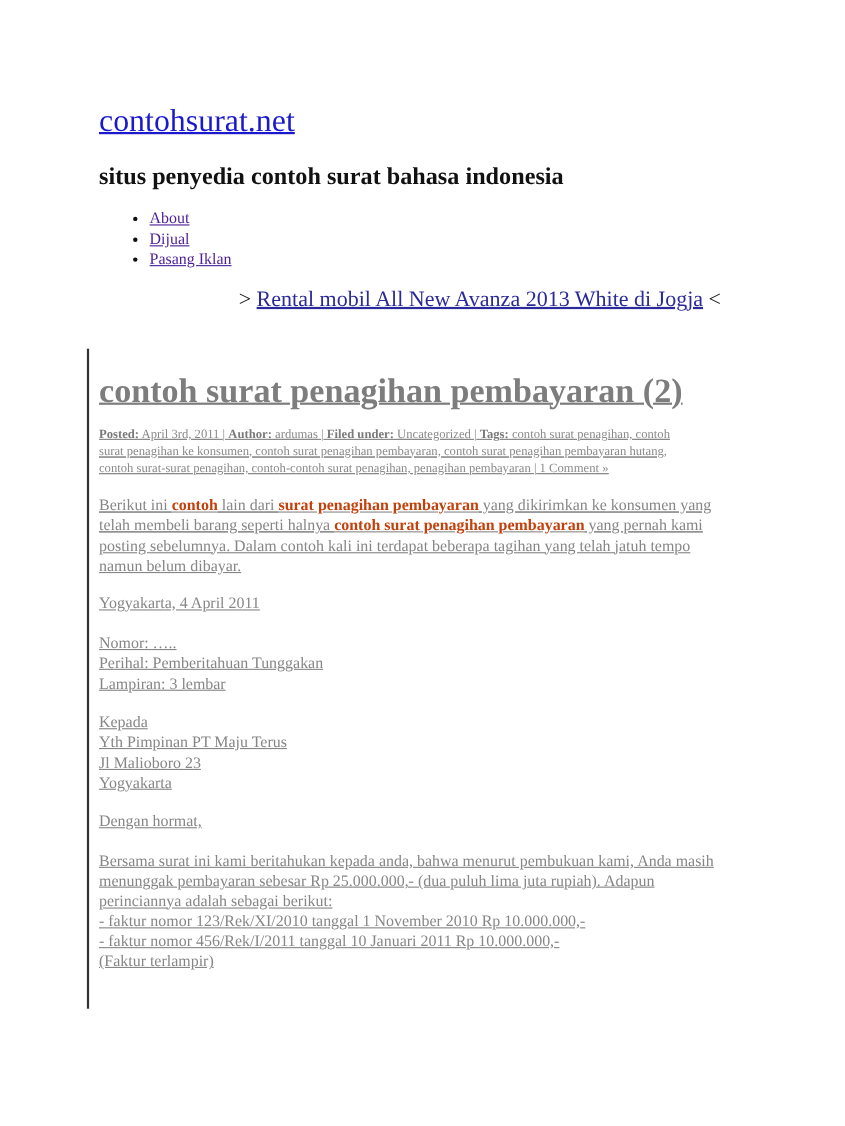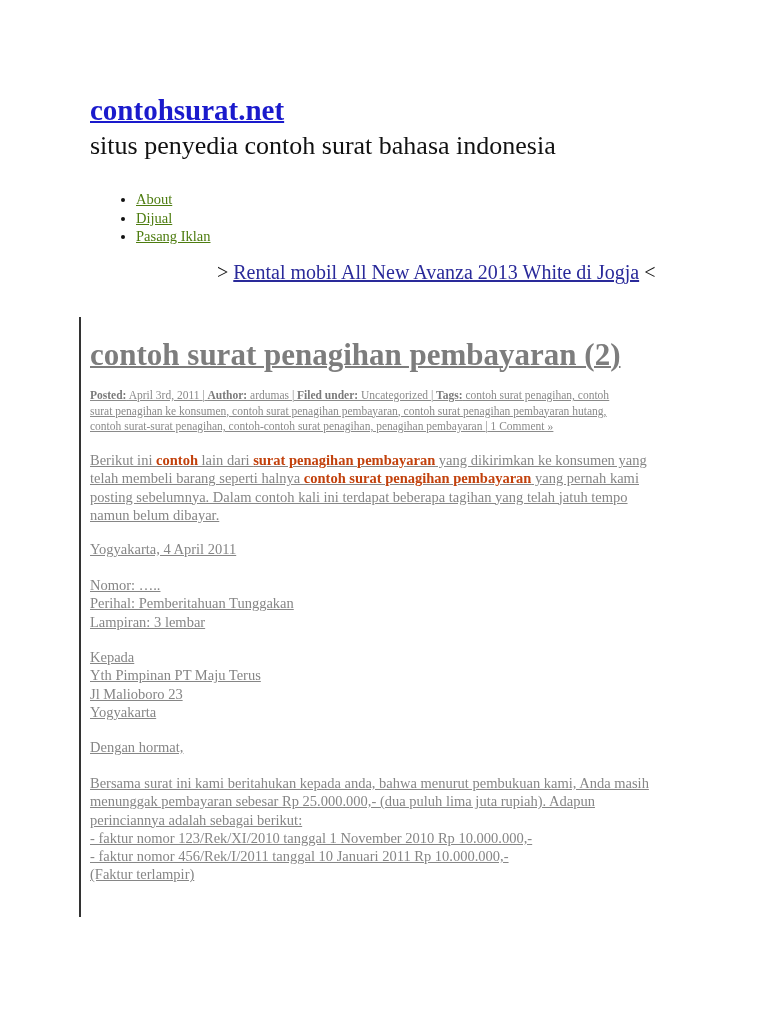--- a/index.html
+++ b/index.html
@@ -15,51 +15,51 @@
       position: relative;
       width: 768px;
       height: 1024px;
     }
     .site-title {
       position: absolute;
       left: 90px;
       top: 92px;
       margin: 0;
       font-size: 29px;
-      font-weight: bold;
+      font-weight: normal;
       line-height: 36px;
     }
     .site-title a {
       color: #1a1acc;
       text-decoration: underline;
       text-decoration-thickness: 2px;
     }
     .site-tagline {
       position: absolute;
       left: 90px;
-      top: 132px;
+      top: 146px;
       margin: 0;
-      font-size: 26px;
-      font-weight: normal;
+      font-size: 22px;
+      font-weight: bold;
       color: #111111;
       line-height: 28px;
     }
     .nav-list {
       position: absolute;
       left: 110px;
       top: 190px;
       margin: 0;
       padding: 0 0 0 26px;
       list-style: disc;
       font-size: 14.5px;
       line-height: 18.7px;
       color: #111;
     }
     .nav-list a {
-      color: #4d7c0f;
+      color: #4c1d95;
       text-decoration: underline;
     }
     .promo {
       position: absolute;
       left: 217px;
       top: 262px;
       font-size: 20px;
       line-height: 20px;
       color: #111;
       white-space: nowrap;

